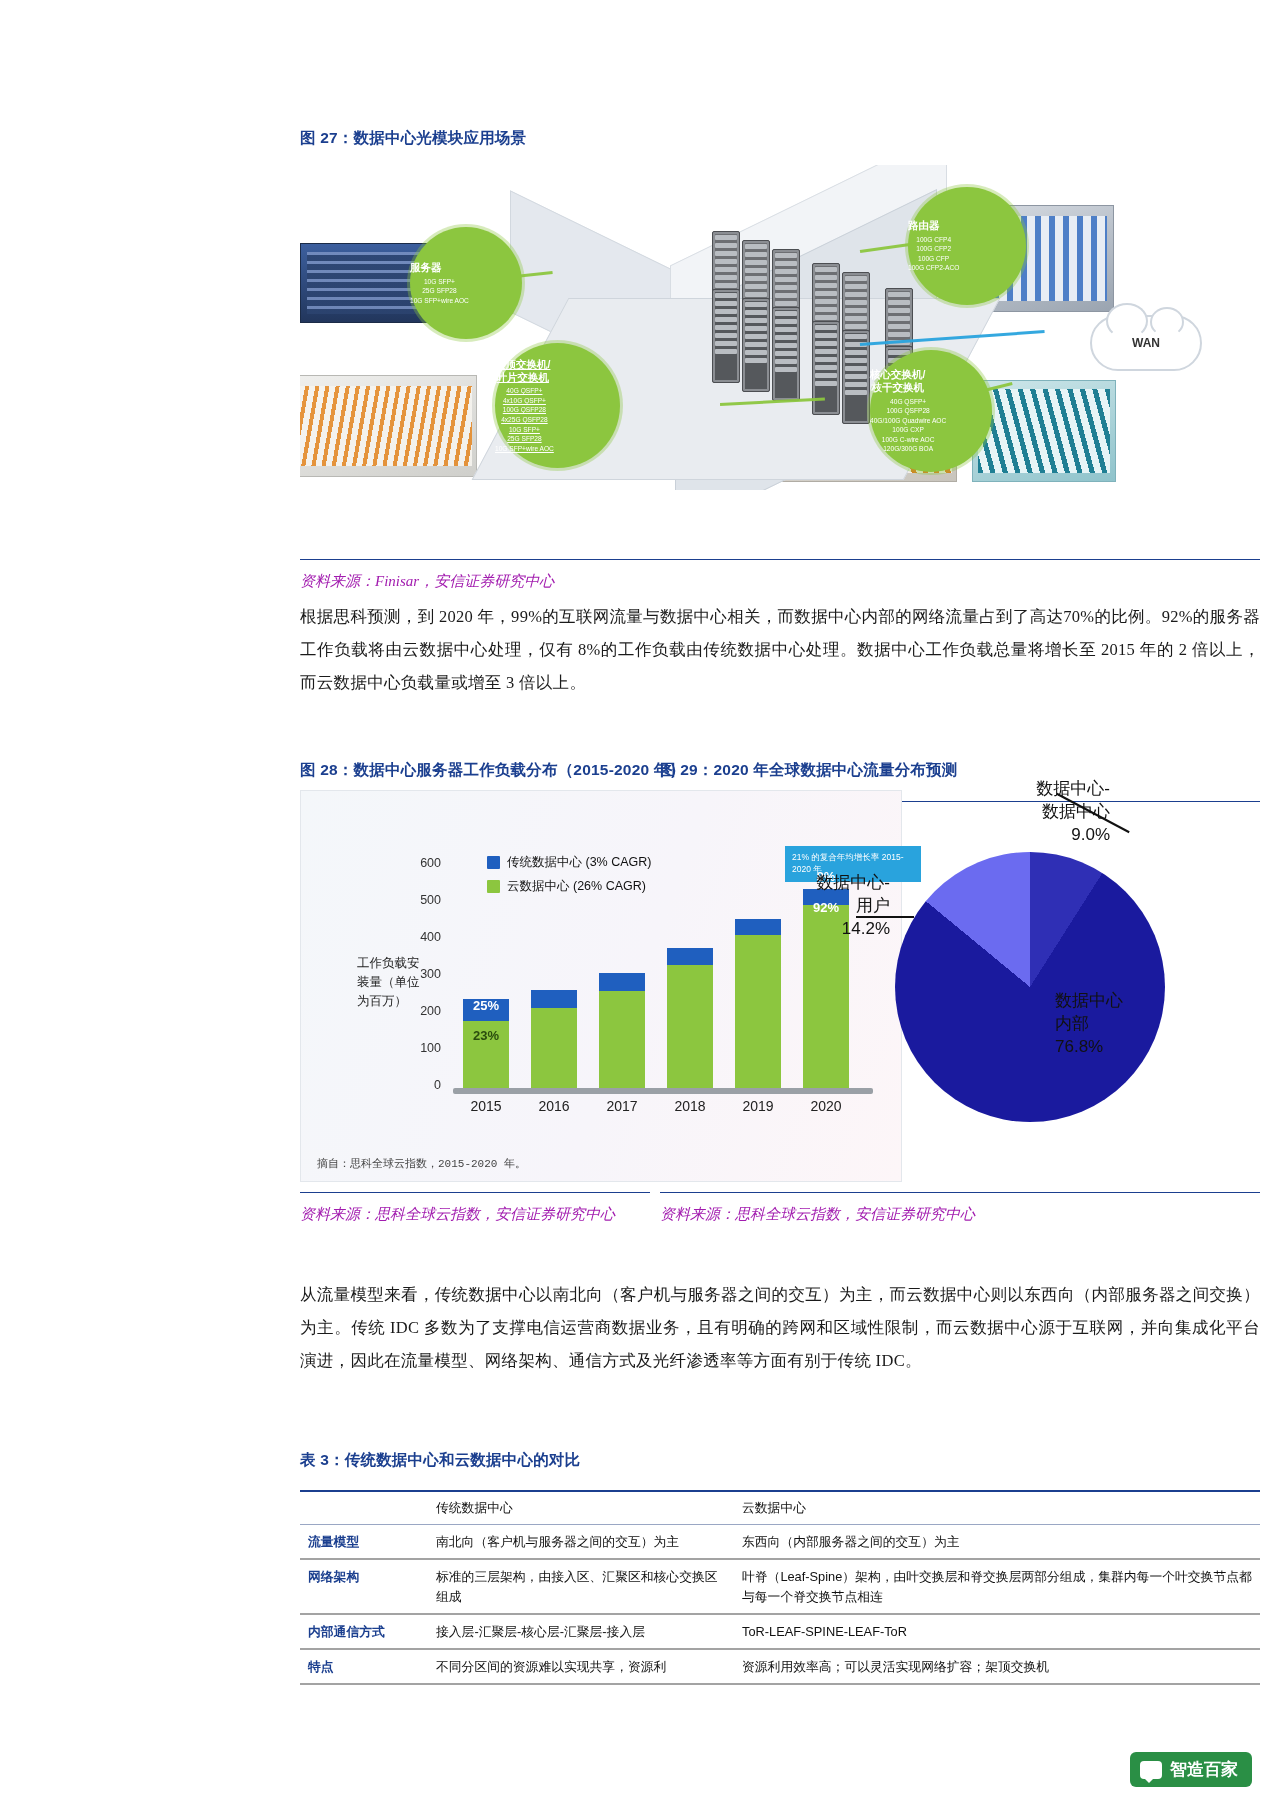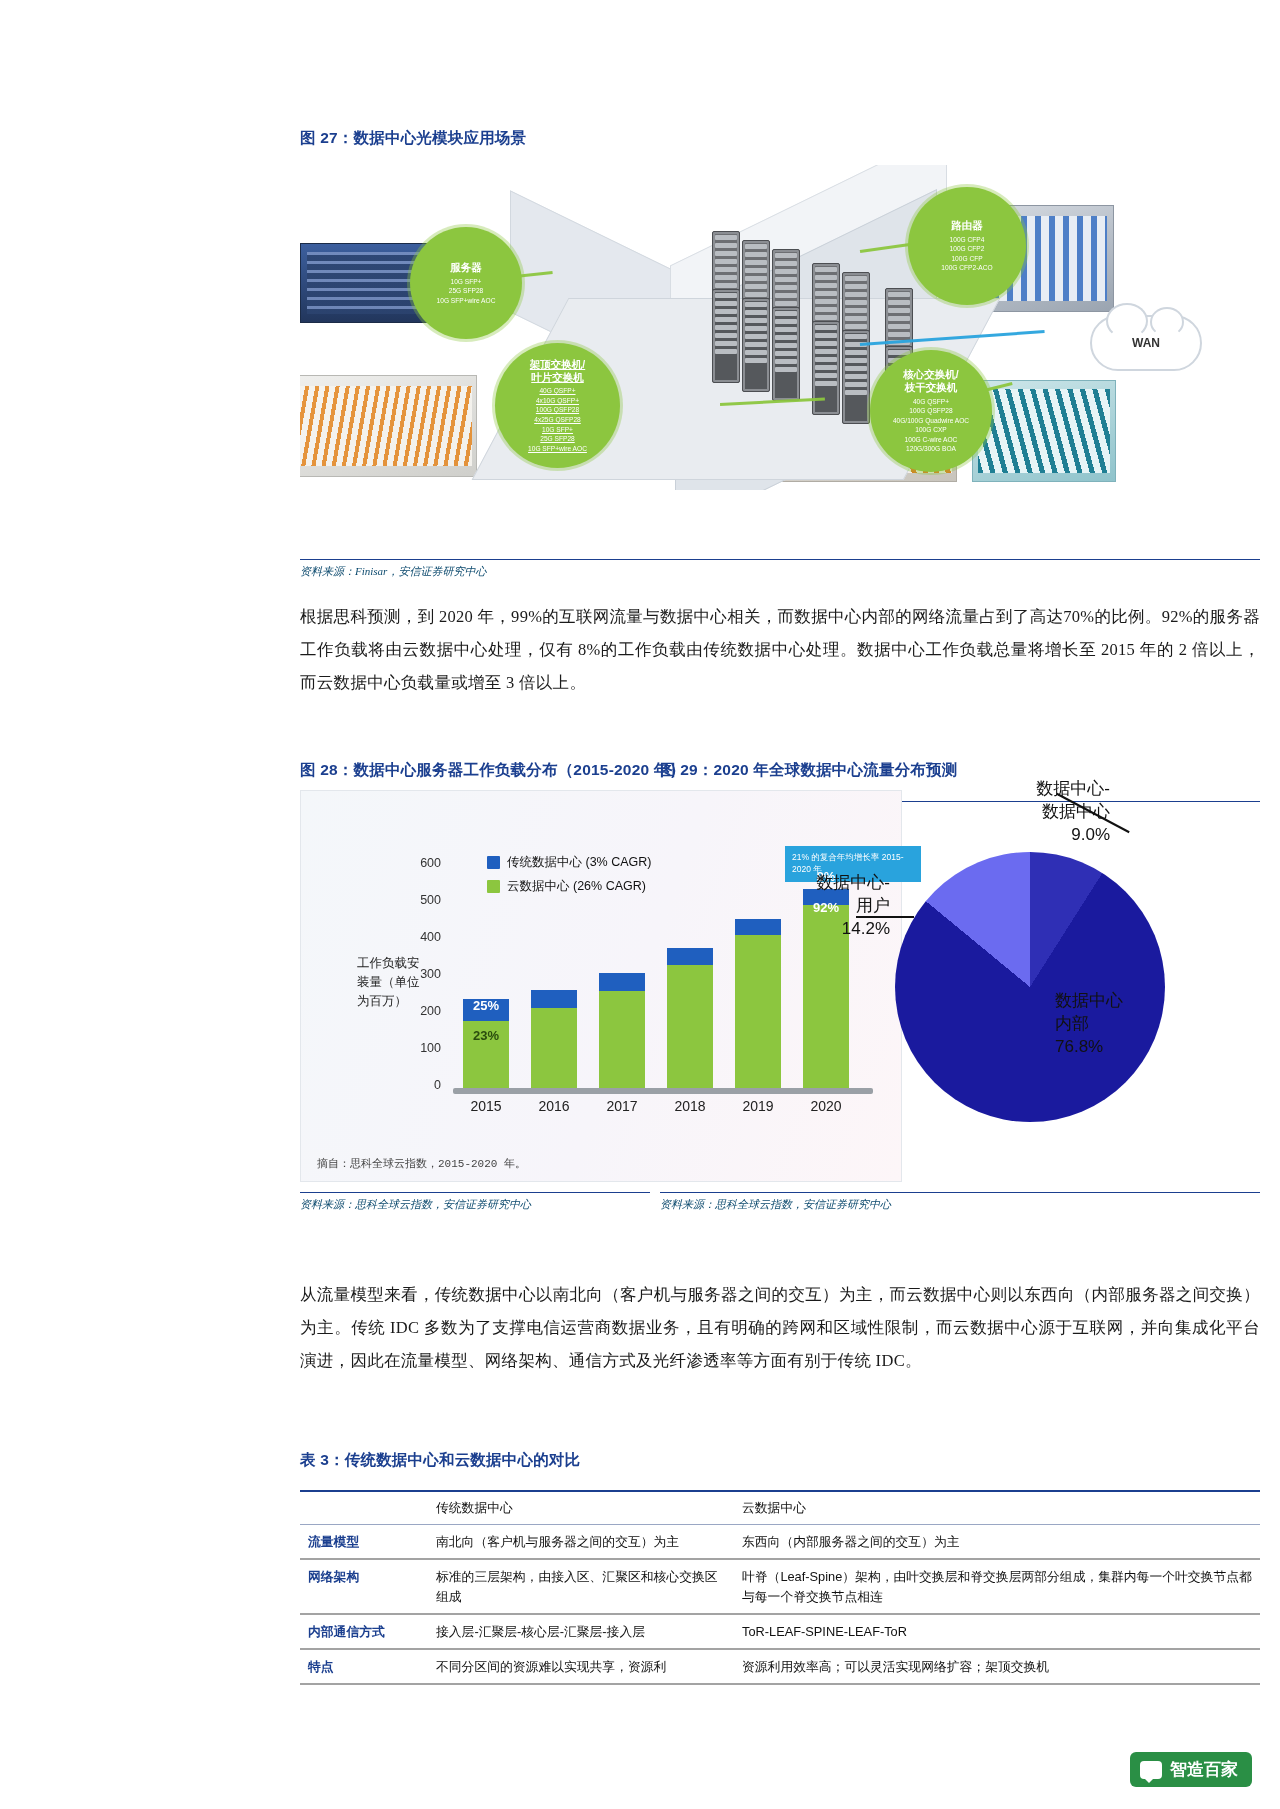--- a/index.html
+++ b/index.html
@@ -20,25 +20,25 @@
   .fig-head{
     color:#1b3f8f;
     font-family:"Liberation Sans", sans-serif;
     font-weight:bold;
     font-size:15.5px;
     border-bottom:1.6px solid #1b3f8f;
     padding-bottom:20px;
     letter-spacing:.2px;
   }
   .src-line{
-    font-size:11px;
-    color:#0c4a6e;
+    font-size:15px;
+    color:#a21caf;
     font-style:italic;
     border-top:1.3px solid #1b3f8f;
-    padding-top:4px;
+    padding-top:12px;
     margin-top:4px;
   }
 
   
   .para{
     font-size:16.5px;
     line-height:33px;
     text-align:justify;
     text-justify:inter-ideograph;
     letter-spacing:.3px;
@@ -131,21 +131,21 @@
     background:repeating-linear-gradient(75deg,#1f7f94 0 5px,#e6f4f6 5px 12px);
   }
 
   .callout{
     position:absolute;
     background:#8cc63f;
     color:#fff;
     border-radius:50%;
     text-align:center;
     font-family:"Liberation Sans", sans-serif;
-    display:flex;flex-direction:column;align-items:center;justify-content:center;
+    display:flex;flex-direction:column;align-items:flex-start;justify-content:center;
     line-height:1.22;
     box-shadow:0 0 0 3px rgba(140,198,63,.35);
   }
   .callout .c-title{font-weight:bold;font-size:10.5px;margin-bottom:3px;}
   .callout .c-list{font-size:6.6px;line-height:1.45;}
   .wan{
     position:absolute;left:790px;top:150px;width:108px;height:52px;
     background:#fff;border:2px solid #cfd6de;border-radius:28px;
     display:flex;align-items:center;justify-content:center;
     font-family:"Liberation Sans", sans-serif;font-size:12px;color:#333;font-weight:bold;

